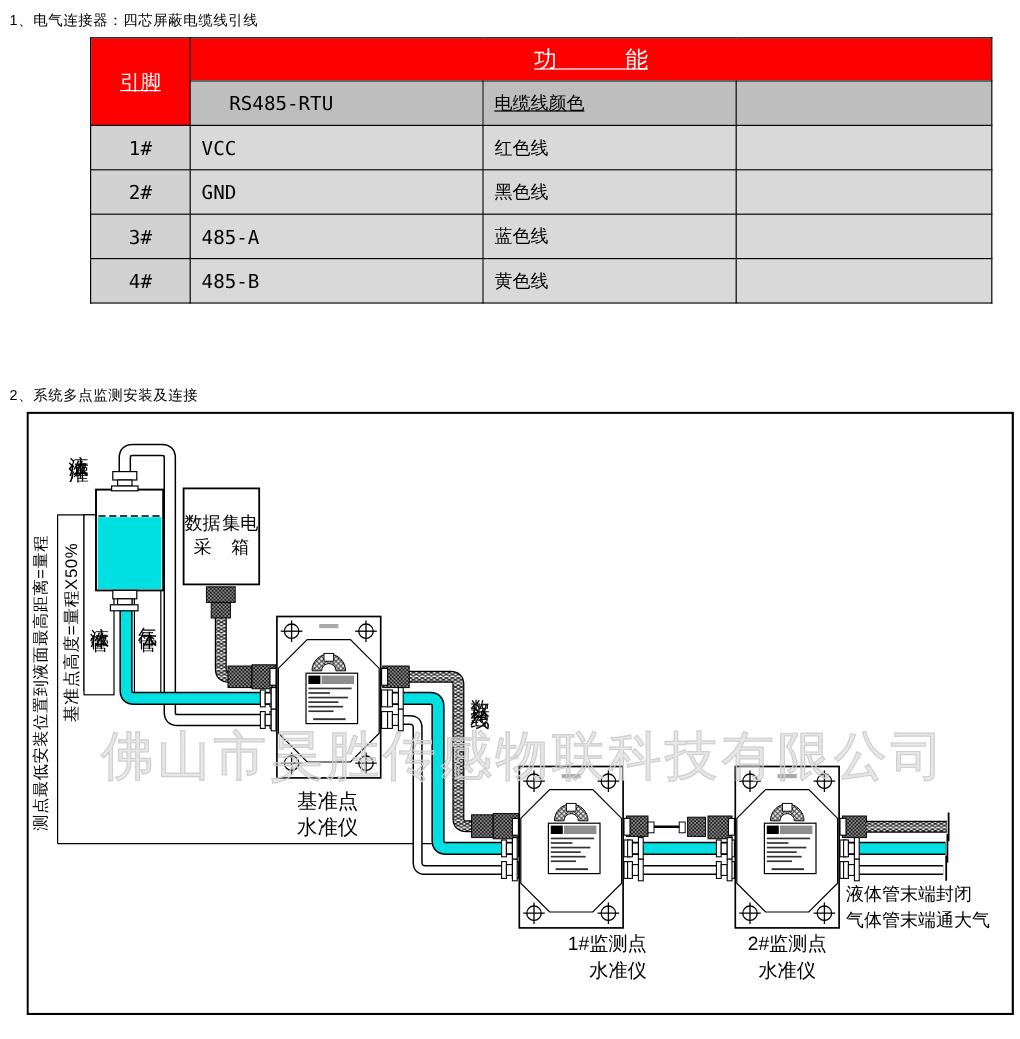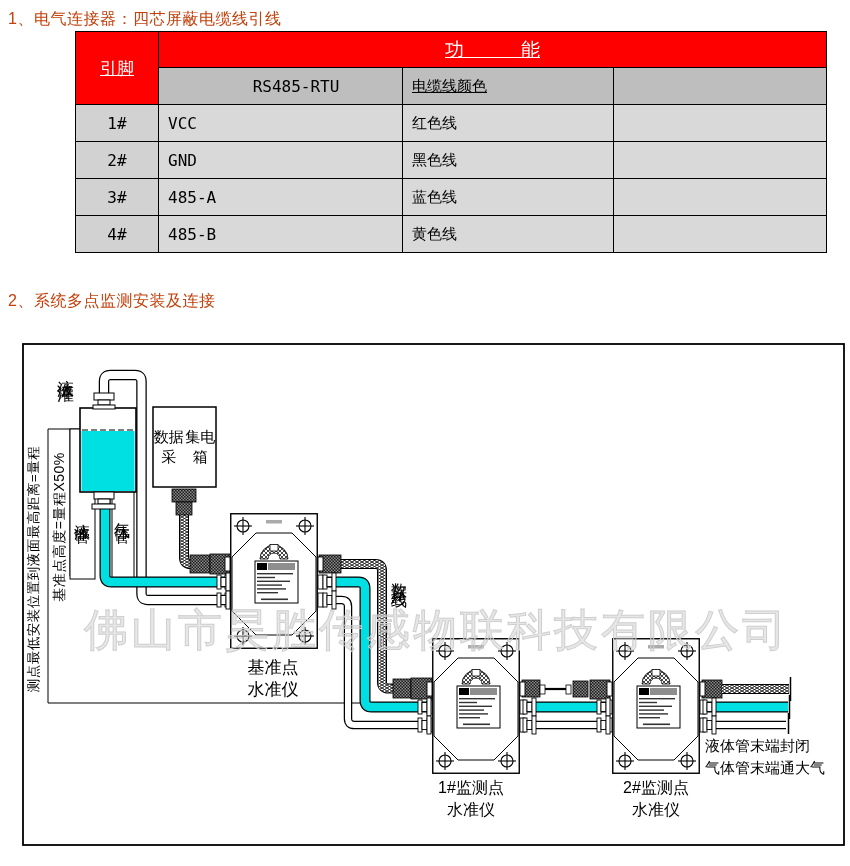--- a/index.html
+++ b/index.html
@@ -1,36 +1,36 @@
 <!DOCTYPE html>
 <html><head>
 <meta charset="utf-8">
 <style>
   html,body{margin:0;padding:0;}
   body{
     width:850px;height:866px;position:relative;background:#ffffff;
     font-family:"Liberation Sans", sans-serif;color:#000;overflow:hidden;
   }
   
-  .sec-title{position:absolute;left:8px;font-size:16px;color:#c2410c;letter-spacing:.5px;}
+  .sec-title{position:absolute;left:8px;font-size:12px;color:#000000;letter-spacing:.5px;}
   #title1{top:9px;}
-  #title2{top:291px;}
+  #title2{top:321px;}
 
   
   #pin-table{position:absolute;left:75px;top:31px;border-collapse:collapse;table-layout:fixed;}
   #pin-table td{border:1.6px solid #000;overflow:hidden;}
   #pin-table .c0{width:80px;}
   #pin-table .c1{width:210px;}
   #pin-table .c2{width:200px;}
   #pin-table .c3{width:210px;}
   .cell-red{background:#ff0000;color:#fff;text-align:center;text-decoration:underline;}
   .cell-func{font-size:19px;height:33px;}
   .cell-pinhdr{font-size:17px;}
   .cell-sub{background:#bebebe;font-size:15px;height:34px;}
-  .cell-sub.mono{font-family:"DejaVu Sans Mono",monospace;font-size:16px;text-align:center;padding-left:32px;}
+  .cell-sub.mono{font-family:"DejaVu Sans Mono",monospace;font-size:16px;padding-left:32px;}
   .cell-pin{background:#d2d2d2;text-align:center;font-family:"DejaVu Sans Mono",monospace;font-size:16px;height:34px;}
   .cell-data{background:#d9d9d9;font-size:15px;padding-left:9px;}
   .cell-data.mono{font-family:"DejaVu Sans Mono",monospace;font-size:16px;}
   .cell-sub.pad{padding-left:9px;text-decoration:underline;}
 
   
   #diagram{position:absolute;left:22px;top:343px;width:823px;height:503px;}
   #diagram svg{position:absolute;left:0;top:0;}
   .dlabel{position:absolute;color:#000;}
   .v-label{writing-mode:vertical-rl;text-orientation:upright;letter-spacing:3px;line-height:1;}
@@ -38,21 +38,21 @@
   #tank-label{left:35px;top:23px;font-size:17px;}
   #liq-pipe-label{left:52px;top:167px;font-size:16px;}
   #gas-pipe-label{left:92px;top:167px;font-size:16px;}
   #dim-outer{left:12px;top:226px;font-size:13.5px;letter-spacing:.5px;}
   #dim-inner{left:38px;top:184px;font-size:14px;letter-spacing:.5px;}
   #databox-label{left:131px;top:64px;width:63px;height:80px;display:flex;flex-direction:row;
     align-items:center;justify-content:center;font-size:15px;line-height:20px;text-align:center;}
   #bus-label{left:369px;top:227px;font-size:16px;}
   .dev-label{width:90px;text-align:center;font-size:16px;line-height:22px;}
   #ref-label{left:206px;top:314px;font-size:17px;}
-  #m1-label{left:404px;top:434px;}
+  #m1-label{left:427px;top:434px;text-align:right;}
   #m2-label{left:589px;top:434px;}
   #end-note{left:683px;top:392px;font-size:15px;line-height:22px;white-space:nowrap;}
   #watermark{left:62px;top:258px;font-size:44px;letter-spacing:3px;white-space:nowrap;
     color:rgba(185,185,185,.35);-webkit-text-stroke:1px #cfcfcf;}
 </style>
 </head>
 <body>
 
 <div id="title1" class="sec-title">1、电气连接器：四芯屏蔽电缆线引线</div>
 

